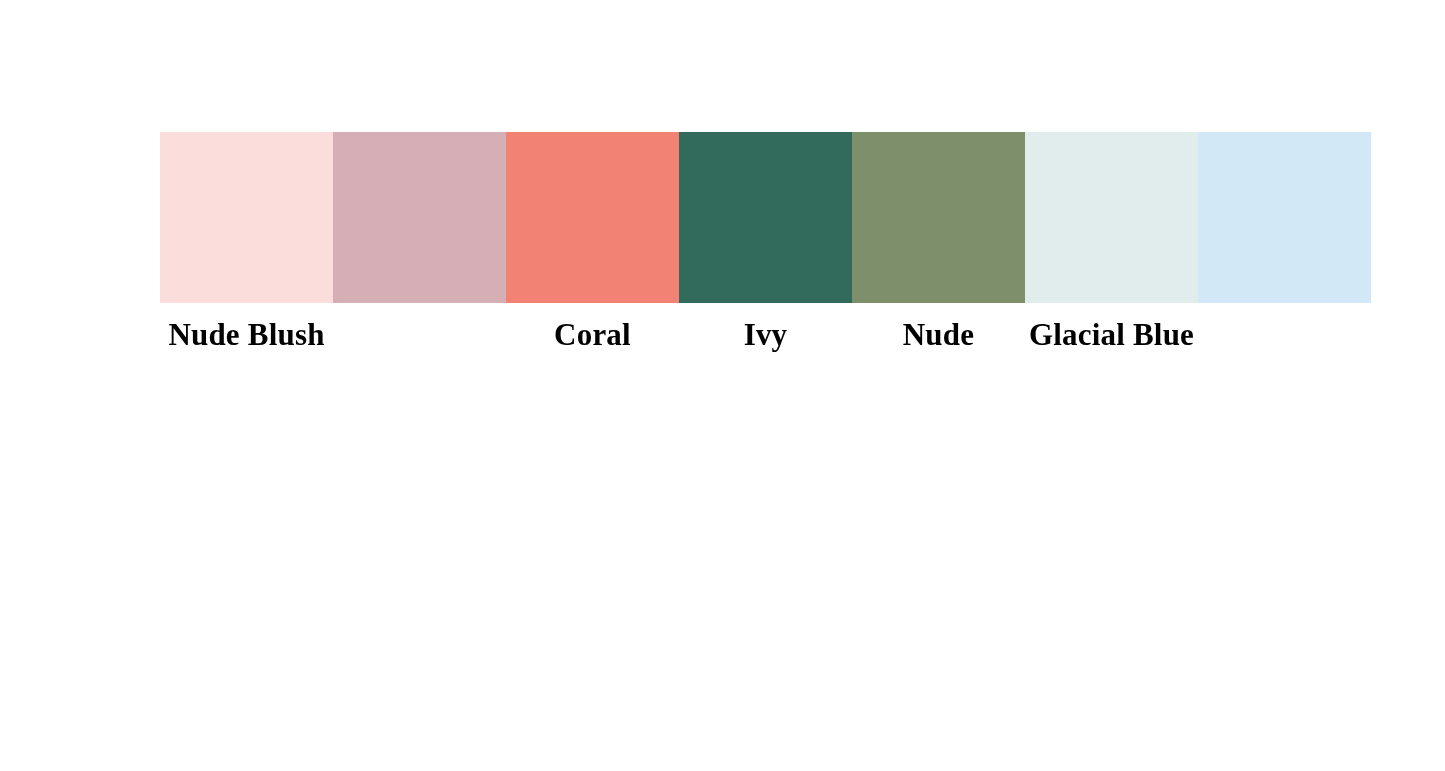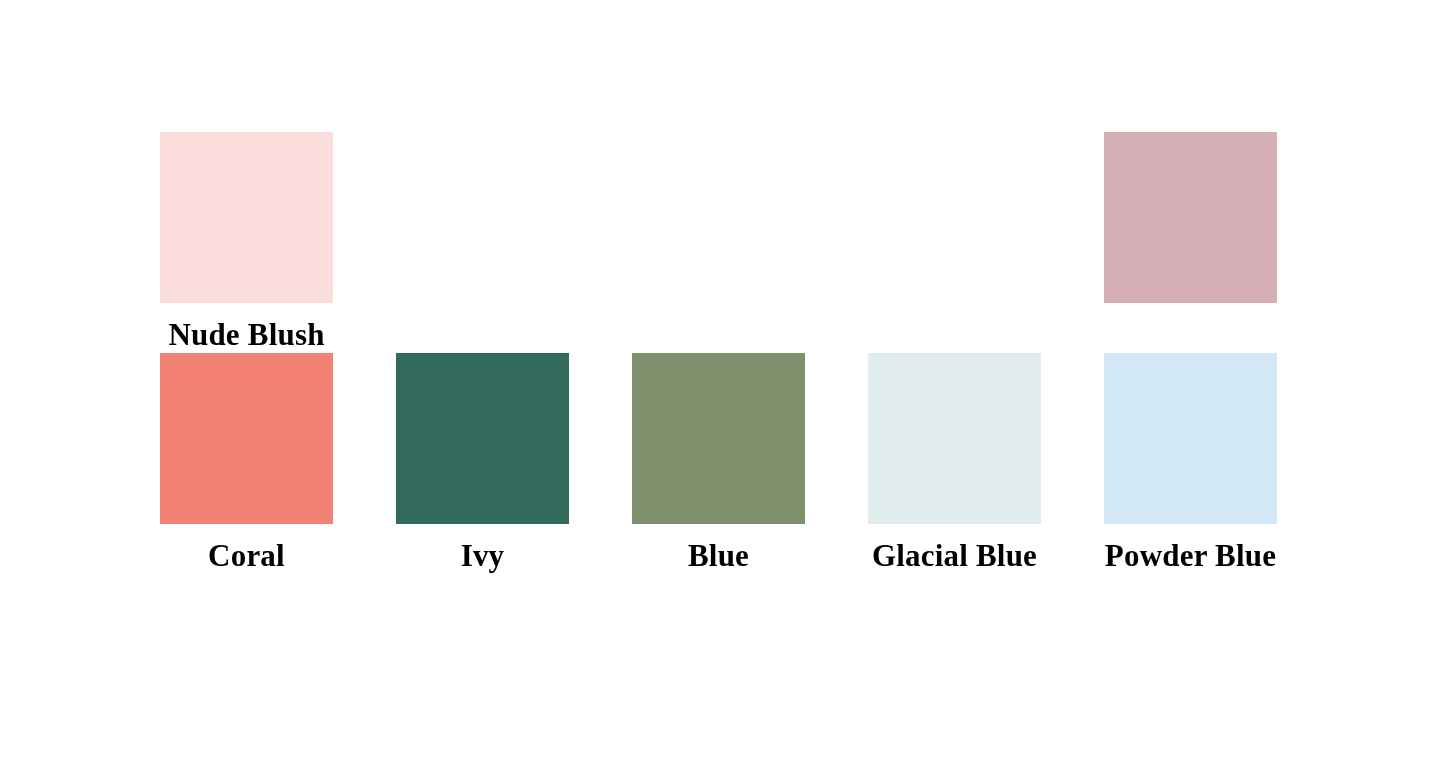--- a/index.html
+++ b/index.html
@@ -19,21 +19,22 @@
     height: 771px;
     background: #ffffff;
     box-sizing: border-box;
   }
   .swatch-grid {
     position: absolute;
     left: 160px;
     top: 132px;
     width: 1117px;
     display: flex;
-    flex-direction: column;
+    flex-direction: row;
+    row-gap: 113px;
   }
   .swatch-row {
     display: flex;
     flex-direction: row;
     justify-content: space-between;
     align-items: flex-start;
   }
   .swatch-cell {
     width: 173px;
     display: flex;
@@ -77,26 +78,25 @@
       <div class="swatch-cell">
         <div class="swatch-chip" style="background: rgb(242, 131, 116);"></div>
         <div class="swatch-label">Coral</div>
       </div>
       <div class="swatch-cell">
         <div class="swatch-chip" style="background: rgb(50, 106, 92);"></div>
         <div class="swatch-label">Ivy</div>
       </div>
       <div class="swatch-cell">
         <div class="swatch-chip" style="background: rgb(125, 143, 107);"></div>
-        <div class="swatch-label">Blue</div>
+        <div class="swatch-label">Nude</div>
       </div>
       <div class="swatch-cell">
         <div class="swatch-chip" style="background: rgb(224, 237, 236);"></div>
         <div class="swatch-label">Glacial Blue</div>
       </div>
       <div class="swatch-cell">
         <div class="swatch-chip" style="background: rgb(210, 232, 247);"></div>
-        <div class="swatch-label">Powder Blue</div>
       </div>
     </div>
 
   </div>
 </div>
 
 </body></html>

